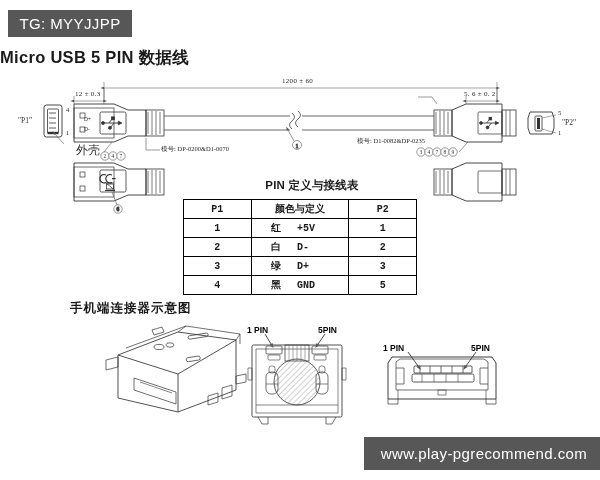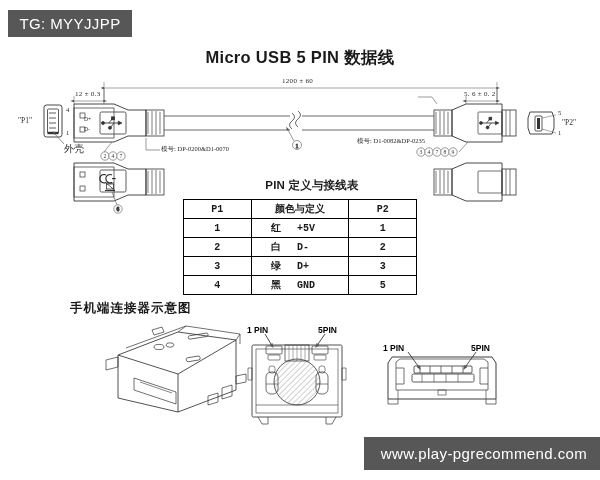--- a/index.html
+++ b/index.html
@@ -42,21 +42,20 @@
     left: 364px; top: 437px;
     width: 240px; height: 33px;
     font-size: 15px;
   }
 
   
   #main-title {
     position: absolute;
     left: 0; top: 47px;
     width: 600px;
-    text-align: center;
     font-size: 16.5px;
     font-weight: bold;
     letter-spacing: 0.3px;
   }
 
   
   #drawing-layer {
     position: absolute;
     left: 0; top: 0;
     width: 600px; height: 480px;
@@ -444,21 +443,21 @@
   <div class="dwg-text lbl-quote" style="left:18px; top:117px;">"P1"</div>
 
   <div class="dwg-text lbl-quote" style="left:562px; top:119px;">"P2"</div>
 
   <div class="dwg-text pin-num" style="left:66px; top:107px;">4</div>
   <div class="dwg-text pin-num" style="left:66px; top:130px;">1</div>
 
   <div class="dwg-text pin-num" style="left:558px; top:110px;">5</div>
   <div class="dwg-text pin-num" style="left:558px; top:130px;">1</div>
 
-  <div class="dwg-text tiny-text" style="left:64px; top:144px; font-size:10px;">外壳</div>
+  <div class="dwg-text tiny-text" style="left:76px; top:144px; font-size:12px;">外壳</div>
 
   <div class="dwg-text tiny-text" style="left:84px; top:117px; font-size:5.5px;">D+</div>
   <div class="dwg-text tiny-text" style="left:84px; top:127px; font-size:5.5px;">D-</div>
 
   <div class="dwg-text" style="left:161px; top:146px; font-size:6.5px;">模号: DP-0200&amp;D1-0070</div>
 
   <div class="dwg-text" style="left:357px; top:138px; font-size:6.5px;">模号: D1-0082&amp;DP-0235</div>
 
   <div id="pin-table-title">PIN 定义与接线表</div>
 

